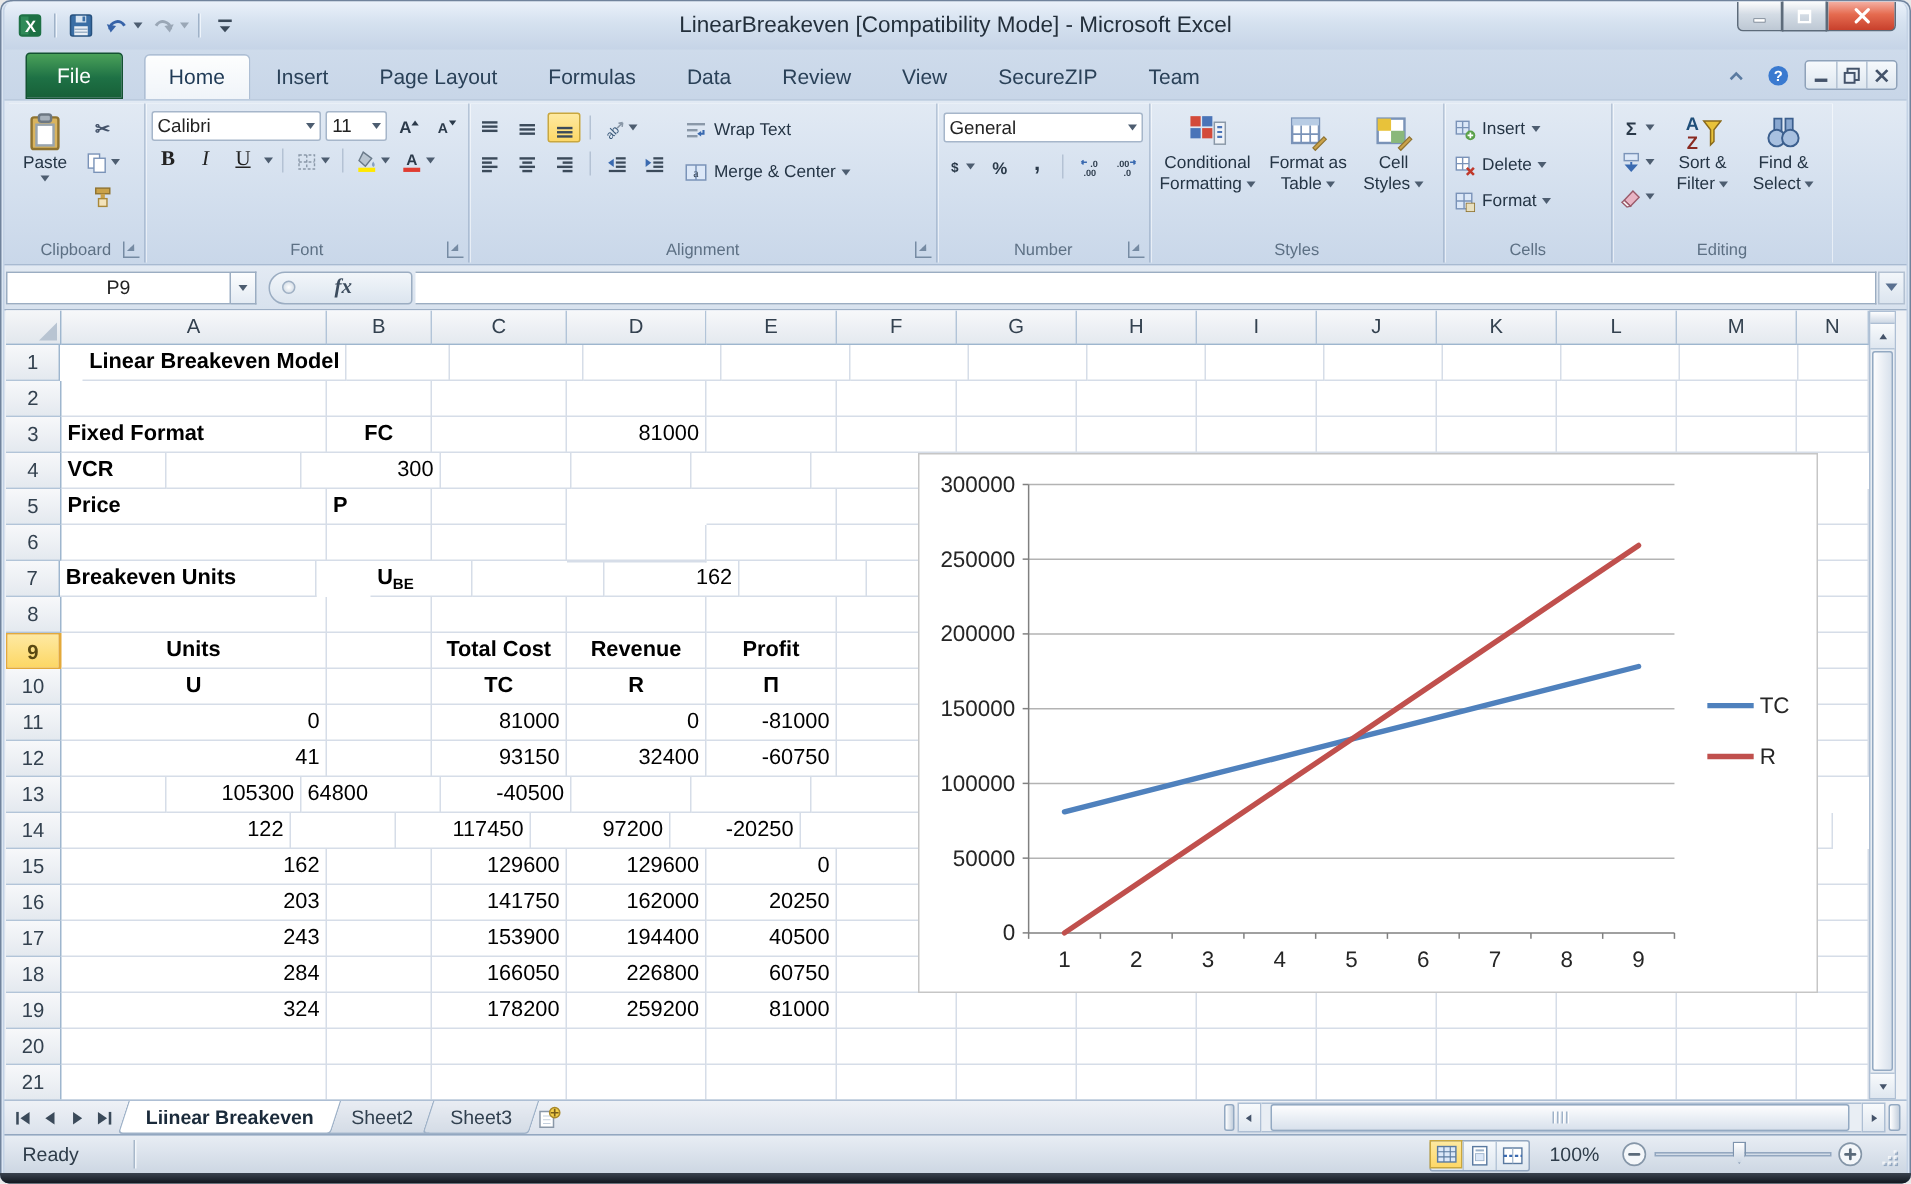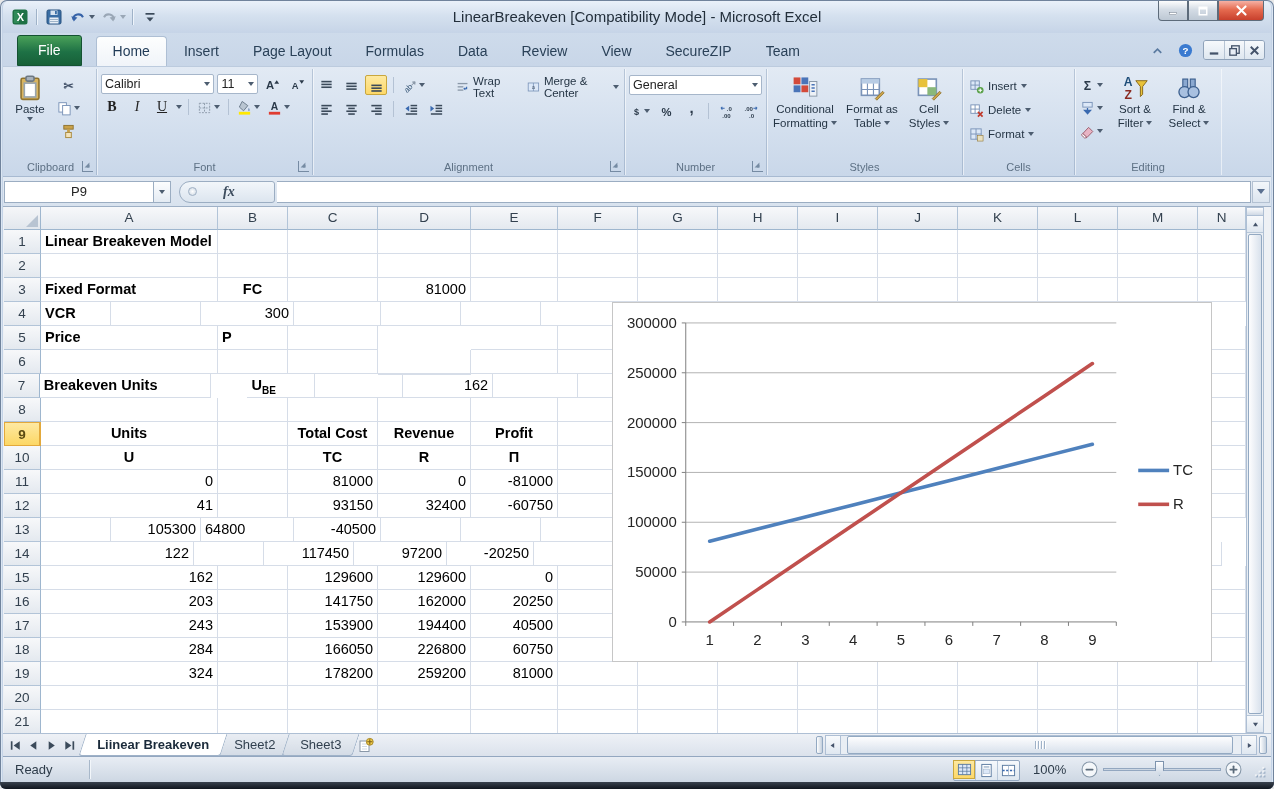--- a/index.html
+++ b/index.html
@@ -58,21 +58,21 @@
 
   #clip-body { display:flex; }
   #paste-btn { width:46px; }
   .clipcol { display:flex; flex-direction:column; gap:3px; padding:4px 2px; }
 
   .fontgrp .row { margin:3px 2px; }
   .vsep { width:1px; height:16px; background:#b4c2d4; margin:0 3px; }
 
   .algrp { display:flex; gap:6px; }
   .alcluster { display:flex; flex-direction:column; gap:4px; padding-top:4px; }
-  .alright { display:flex; flex-direction:row; gap:6px; padding-top:5px; }
+  .alright { display:flex; flex-direction:column; gap:6px; padding-top:5px; }
   .albtn { display:flex; align-items:center; gap:4px; height:22px; padding:0 3px; border-radius:2px; }
   .albtn .ic { width:16px; height:16px; }
 
   .numgrp { width:142px; }
   .numgrp .combo { margin:4px 2px 6px; }
 
   .stylesgrp { display:flex; }
   .cellsgrp { display:flex; flex-direction:column; gap:2px; padding-top:4px; }
   .cellbtn { display:flex; align-items:center; gap:4px; height:22px; padding:0 4px; }
   .cellbtn .ic { width:15px; height:15px; }
@@ -95,21 +95,21 @@
   #sheetzone { top:207px; height:526px; background:#eef1f5; }
   #grid { position:absolute; left:1px; top:0; width:1242px; height:526px; background:#fff; overflow:hidden; }
   .hrow { display:flex; height:23px; }
   .corner { width:37px; background:linear-gradient(#f5f6f8,#e2e7ed); border-right:1px solid #9eb6ce; border-bottom:1px solid #9eb6ce; position:relative; }
   .corner::after { content:""; position:absolute; right:2px; bottom:2px; border-left:12px solid transparent; border-bottom:12px solid #b8c4d2; }
   .chdr { background:linear-gradient(#f7f8fa,#e4e9ef); border-right:1px solid #b2c4d8; border-bottom:1px solid #9eb6ce; text-align:center; font-size:13.5px; color:#33414f; line-height:22px; }
   .grow { display:flex; height:24px; }
   .rhdr { width:37px; background:linear-gradient(#f7f8fa,#e4e9ef); border-right:1px solid #9eb6ce; border-bottom:1px solid #b2c4d8; text-align:center; font-size:13.5px; color:#33414f; line-height:23px; }
   .rhdr.sel { background:linear-gradient(#fee9a2,#fcd765); border:1px solid #e3a93b; border-right:2px solid #e3a93b; color:#5a4a12; font-weight:bold; }
   .cell { border-right:1px solid #d6dde8; border-bottom:1px solid #d6dde8; font-size:14.5px; color:#000; line-height:23px; padding:0 4px; overflow:hidden; white-space:nowrap; }
-  .cell.spill { overflow:visible; position:relative; z-index:2; }
+  .cell.spill { overflow:visible; position:relative; z-index:2;margin-left:15px; }
   .cell sub { font-size:10px; }
   #chart { position:absolute; left:609px; top:95px; width:600px; height:360px; background:#fff; border:1px solid #c6c6c6; }
   #vscroll { position:absolute; left:1243px; top:0; width:18px; height:526px; background:#e9eef4; border:1px solid #aebfd4; display:flex; flex-direction:column; }
   .vsplit { height:8px; background:linear-gradient(#fdfdfe,#cfd9e5); border-bottom:1px solid #aebfd4; }
   .sbtn2 { height:17px; display:flex; align-items:center; justify-content:center; background:linear-gradient(#f8fafc,#dfe7f0); border-bottom:1px solid #b6c6d8; }
   .sbtn2.bot { border-top:1px solid #b6c6d8; border-bottom:none; }
   .vthumb { flex:1; margin:1px; background:linear-gradient(90deg,#fdfdfe,#d8e1ec); border:1px solid #93a9c2; border-radius:2px; }
 
   
   #tabbar { top:733px; height:23px; background:linear-gradient(#eef1f6,#dbe2ec); border-top:1px solid #aebfd4; display:flex; align-items:stretch; }

